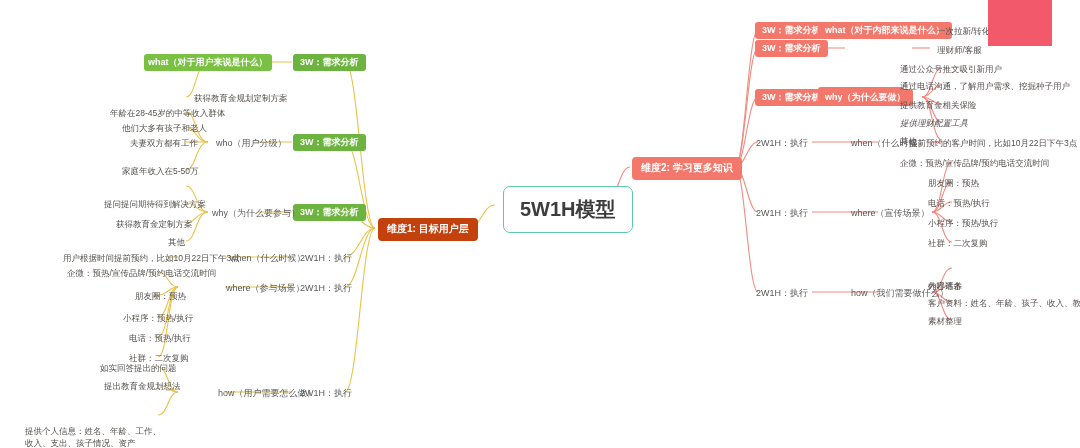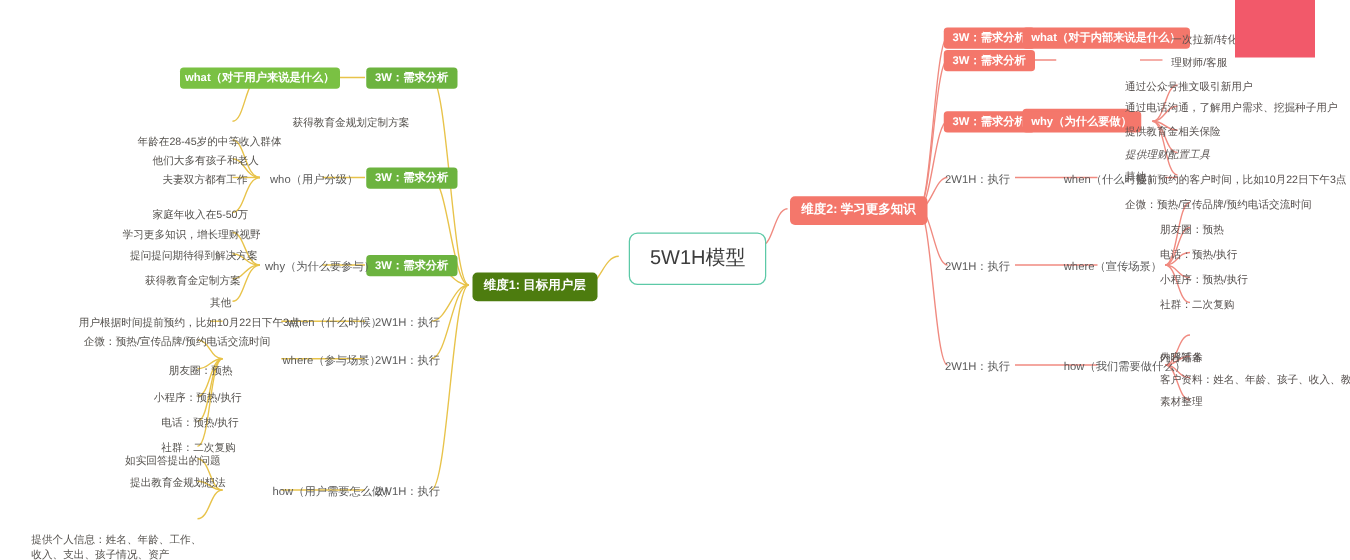--- a/index.html
+++ b/index.html
@@ -19,36 +19,36 @@
     white-space:nowrap;
     line-height:1.25;
   }
 
   
   .center-node{
     border:1.5px solid #5cc9a7;
     background:#ffffff;
     border-radius:7px;
     color:#3d3d3d;
-    font-size:16px;
-    font-weight:normal;
+    font-size:20px;
+    font-weight:bold;
     padding:10px 16px;
     text-align:center;
   }
 
   
   .pill{
     border-radius:4px;
     color:#ffffff;
     font-size:10px;
     font-weight:bold;
     padding:5px 9px;
     text-align:center;
   }
-  .pill-green{background:#4d7c0f;}
+  .pill-green{background:#c2410c;}
   .pill-red{background:#f4776b;}
 
   
   .badge{
     border-radius:3px;
     color:#ffffff;
     font-size:9px;
     font-weight:bold;
     padding:3px 7px;
     text-align:center;
@@ -181,28 +181,27 @@
   <div class="node lvl" style="left:296px;top:280px;">2W1H：执行</div>
   <div class="node lvl" style="left:296px;top:385px;">2W1H：执行</div>
 
   <div class="node lvl" style="left:144px;top:54px;background:#7ac143;color:#fff;border-radius:3px;font-weight:bold;">what（对于用户来说是什么）</div>
   <div class="node lvl" style="left:212px;top:135px;">who（用户分级）</div>
   <div class="node lvl" style="left:208px;top:205px;">why（为什么要参与）</div>
   <div class="node lvl" style="left:226px;top:250px;">when（什么时候）</div>
   <div class="node lvl" style="left:222px;top:280px;">where（参与场景）</div>
   <div class="node lvl" style="left:214px;top:385px;">how（用户需要怎么做）</div>
 
-  <div class="node leaf" style="left:189px;top:90px;margin-left:40px;">获得教育金规划定制方案</div>
+  <div class="node leaf" style="left:189px;top:90px;">获得教育金规划定制方案</div>
 
   <div class="node leaf" style="left:105px;top:105px;">年龄在28-45岁的中等收入群体</div>
   <div class="node leaf" style="left:117px;top:120px;">他们大多有孩子和老人</div>
   <div class="node leaf" style="left:125px;top:135px;">夫妻双方都有工作</div>
   <div class="node leaf" style="left:117px;top:163px;">家庭年收入在5-50万</div>
 
-  <div class="node leaf" style="left:93px;top:179px;">学习更多知识，增长理财视野</div>
   <div class="node leaf" style="left:99px;top:196px;">提问提问期待得到解决方案</div>
   <div class="node leaf" style="left:111px;top:216px;">获得教育金定制方案</div>
   <div class="node leaf" style="left:163px;top:234px;">其他</div>
 
   <div class="node leaf" style="left:58px;top:250px;">用户根据时间提前预约，比如10月22日下午3点</div>
 
   <div class="node leaf" style="left:62px;top:265px;">企微：预热/宣传品牌/预约电话交流时间</div>
   <div class="node leaf" style="left:130px;top:288px;">朋友圈：预热</div>
   <div class="node leaf" style="left:118px;top:310px;">小程序：预热/执行</div>
   <div class="node leaf" style="left:124px;top:330px;">电话：预热/执行</div>

